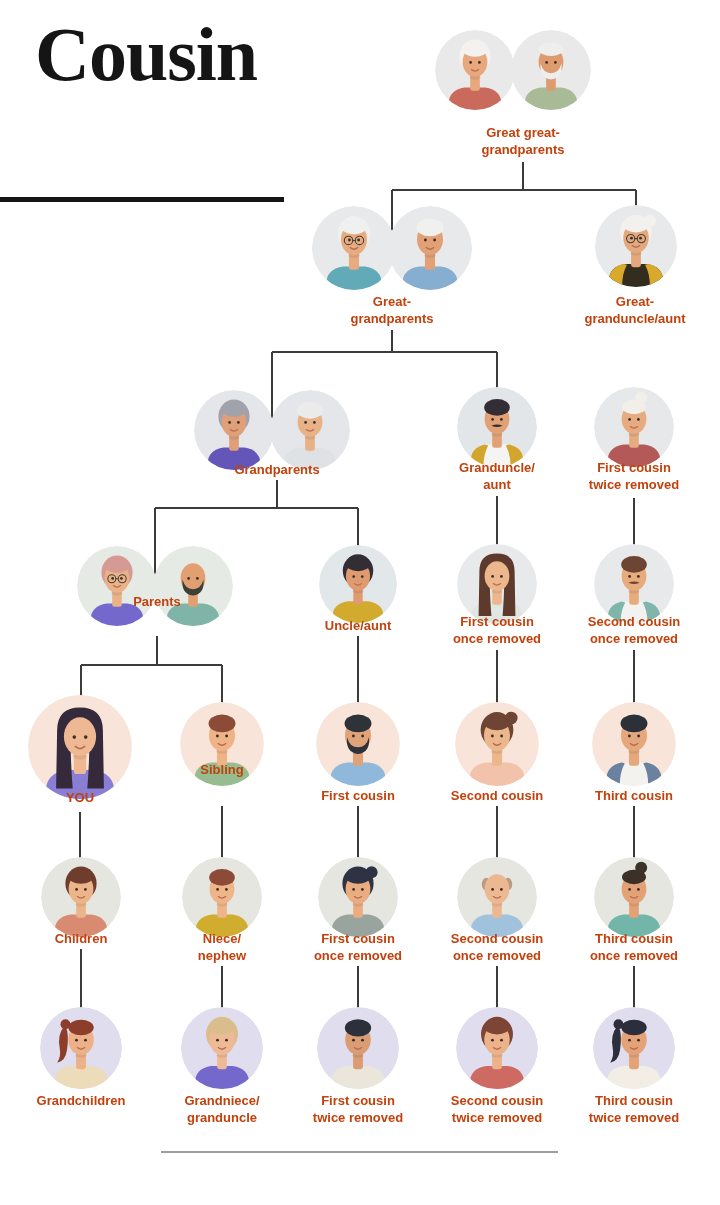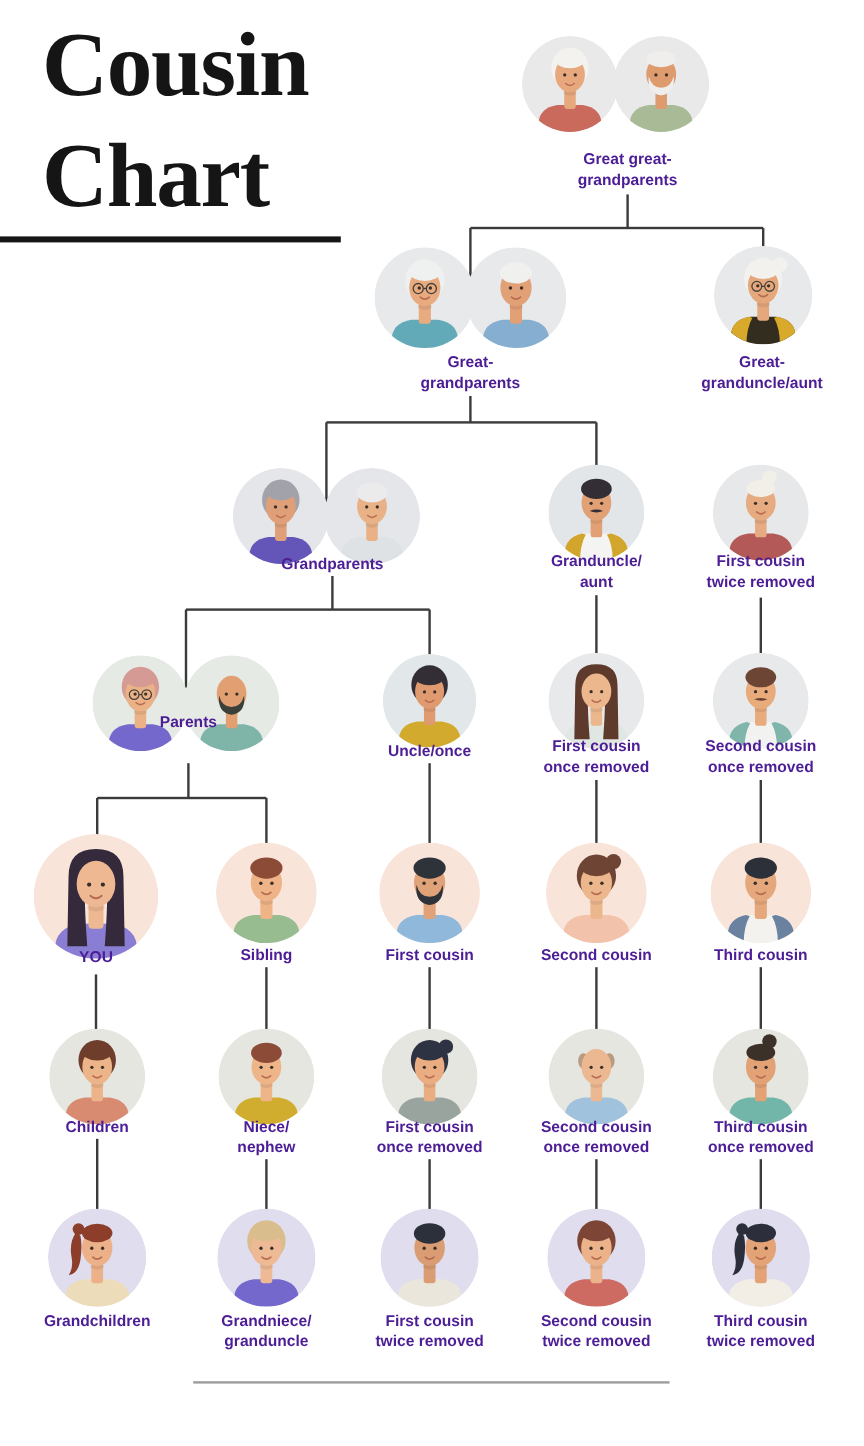--- a/index.html
+++ b/index.html
@@ -5,33 +5,33 @@
   html,body{margin:0;padding:0;background:#ffffff;}
   .page{position:relative;width:714px;height:1205px;background:#ffffff;overflow:hidden;
         font-family:"Liberation Sans",sans-serif;}
   .title{position:absolute;left:35px;top:8px;z-index:4;
          font-family:"Liberation Serif",serif;font-weight:700;color:#151515;
          font-size:76px;line-height:93px;letter-spacing:-1px;margin:0;}
   .title-rule{position:absolute;left:0;top:197px;width:284px;height:5px;background:#151515;z-index:4;}
   .line{position:absolute;background:#3b3b3b;z-index:1;}
   .node{position:absolute;z-index:2;}
   .label{position:absolute;z-index:3;width:164px;text-align:center;
-         font-size:13px;font-weight:700;color:#4c1d95;line-height:17px;}
+         font-size:13px;font-weight:700;color:#c2410c;line-height:17px;}
   .footer-rule{position:absolute;left:161px;top:1151px;width:397px;height:2px;background:#9d9d9d;z-index:2;}
   .logo{position:absolute;left:0;top:1166px;width:720px;text-align:center;z-index:2;
         font-size:19px;font-weight:700;letter-spacing:2.5px;color:#4e5157;}
   .logo-dot{display:inline-block;width:19px;height:19px;border-radius:50%;background:#15171c;
             color:#ffffff;font-family:"Liberation Serif",serif;font-style:italic;font-weight:700;
             font-size:10px;letter-spacing:0;line-height:19px;text-align:center;vertical-align:-3px;margin:0 3px;}
 </style>
 </head>
 <body>
 
 <div class="page">
-  <h1 class="title"><span>Cousin</span><br><span>Chart</span></h1>
+  <h1 class="title"><span>Cousin</span><br></h1>
   <div class="title-rule"></div>
 
   <div id="tree">
       <div class="line" style="left: 522px; top: 162px; width: 2px; height: 28px;"></div>
       <div class="line" style="left: 392px; top: 189px; width: 244px; height: 2px;"></div>
       <div class="line" style="left: 391px; top: 190px; width: 2px; height: 60px;"></div>
       <div class="line" style="left: 635px; top: 190px; width: 2px; height: 60px;"></div>
       <div class="line" style="left: 391px; top: 330px; width: 2px; height: 22px;"></div>
       <div class="line" style="left: 272px; top: 351px; width: 225px; height: 2px;"></div>
       <div class="line" style="left: 271px; top: 352px; width: 2px; height: 80px;"></div>
@@ -360,21 +360,21 @@
               <ellipse cx="50" cy="59" rx="7" ry="3" fill="rgba(0,0,0,0.07)"></ellipse>
               <ellipse cx="50" cy="40" rx="15.5" ry="18.5" fill="#e09a70"></ellipse>
               <ellipse cx="50" cy="24.5" rx="15.5" ry="9" fill="#332e35"></ellipse>
               <circle cx="44.5" cy="40.5" r="1.7" fill="#3a2e28"></circle>
               <circle cx="55.5" cy="40.5" r="1.7" fill="#3a2e28"></circle>
               <path d="M45.5 49.5 Q50 53.5 54.5 49.5" stroke="#b96b52" stroke-width="1.6" fill="none" stroke-linecap="round"></path>
             </g>
           </svg>
         </div>
         <div class="label" style="left: 276px; top: 617px;">
-          <div>Uncle/once</div>
+          <div>Uncle/aunt</div>
         </div>
       </div>
       <div>
         <div class="node" style="left: 457px; top: 544px;">
           <svg width="80" height="80" viewBox="0 0 100 100" style="display:block">
             <defs>
               <clipPath id="cp13">
                 <circle cx="50" cy="50" r="50"></circle>
               </clipPath>
             </defs>
@@ -463,21 +463,21 @@
               <rect x="44" y="54" width="12" height="22" rx="3" fill="#eeb386"></rect>
               <ellipse cx="50" cy="59" rx="7" ry="3" fill="rgba(0,0,0,0.07)"></ellipse>
               <ellipse cx="50" cy="40" rx="15.5" ry="18.5" fill="#eeb386"></ellipse>
               <ellipse cx="50" cy="25.5" rx="16" ry="10.5" fill="#8c4b36"></ellipse>
               <circle cx="44.5" cy="40.5" r="1.7" fill="#3a2e28"></circle>
               <circle cx="55.5" cy="40.5" r="1.7" fill="#3a2e28"></circle>
               <path d="M45.5 49.5 Q50 53.5 54.5 49.5" stroke="#b96b52" stroke-width="1.6" fill="none" stroke-linecap="round"></path>
             </g>
           </svg>
         </div>
-        <div class="label" style="left: 140px; top: 787px;">
+        <div class="label" style="left: 140px; top: 761px;">
           <div>Sibling</div>
         </div>
       </div>
       <div>
         <div class="node" style="left: 316px; top: 702px;">
           <svg width="84" height="84" viewBox="0 0 100 100" style="display:block">
             <defs>
               <clipPath id="cp17">
                 <circle cx="50" cy="50" r="50"></circle>
               </clipPath>

